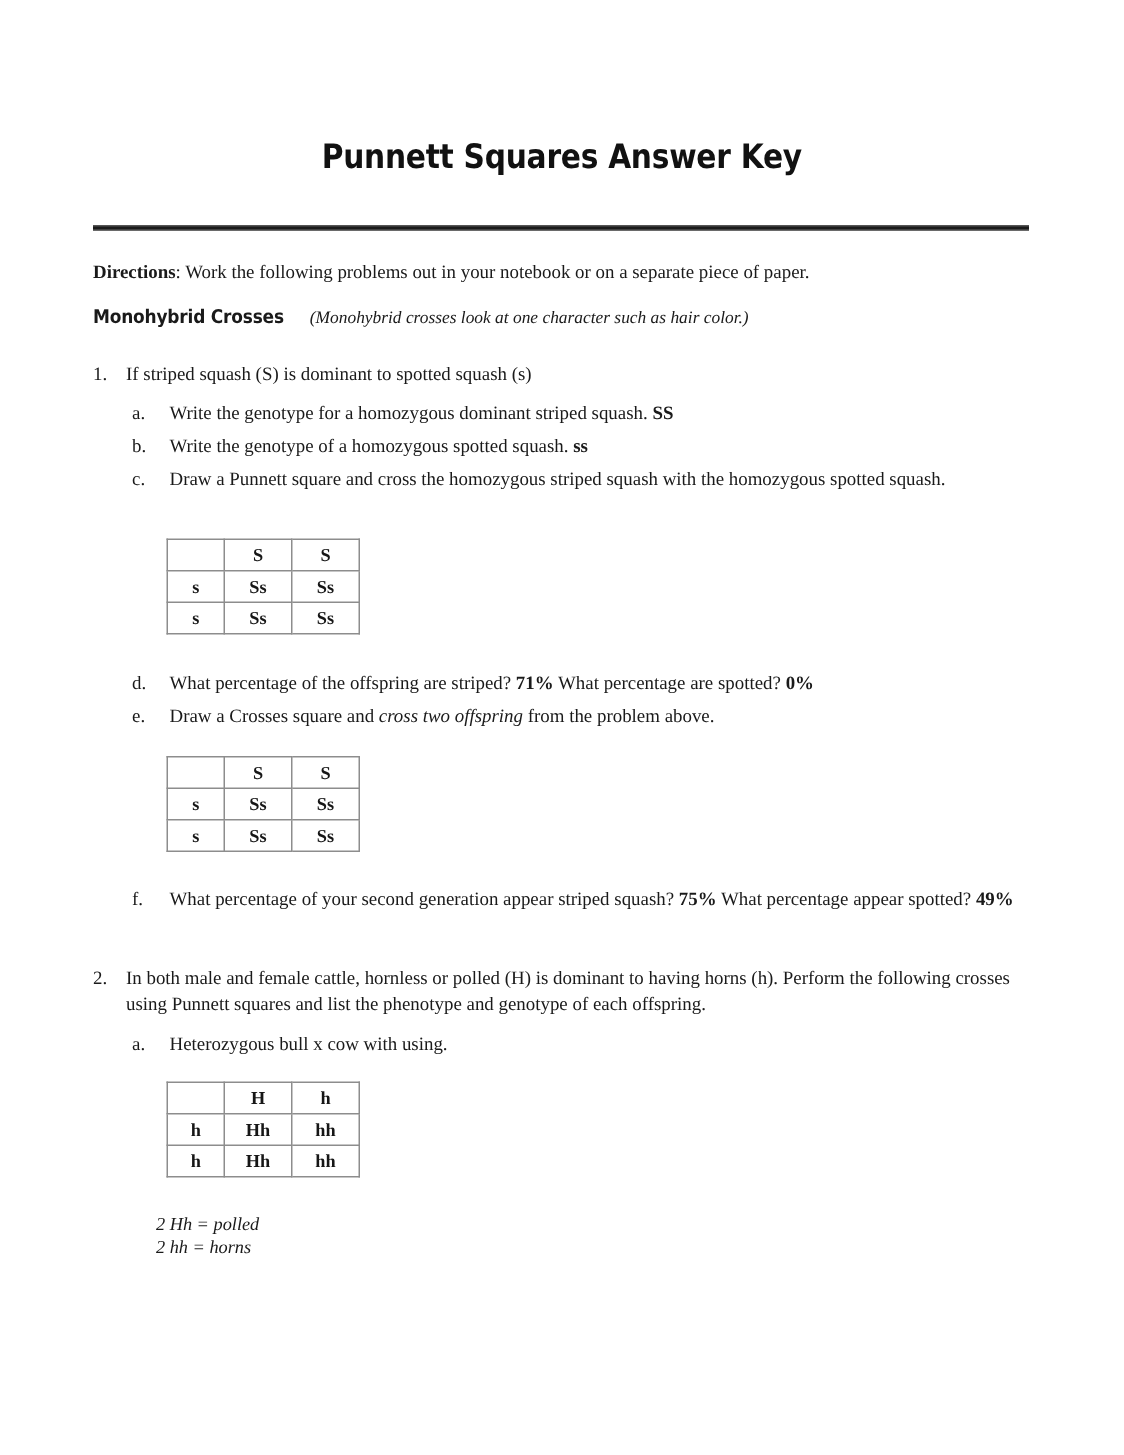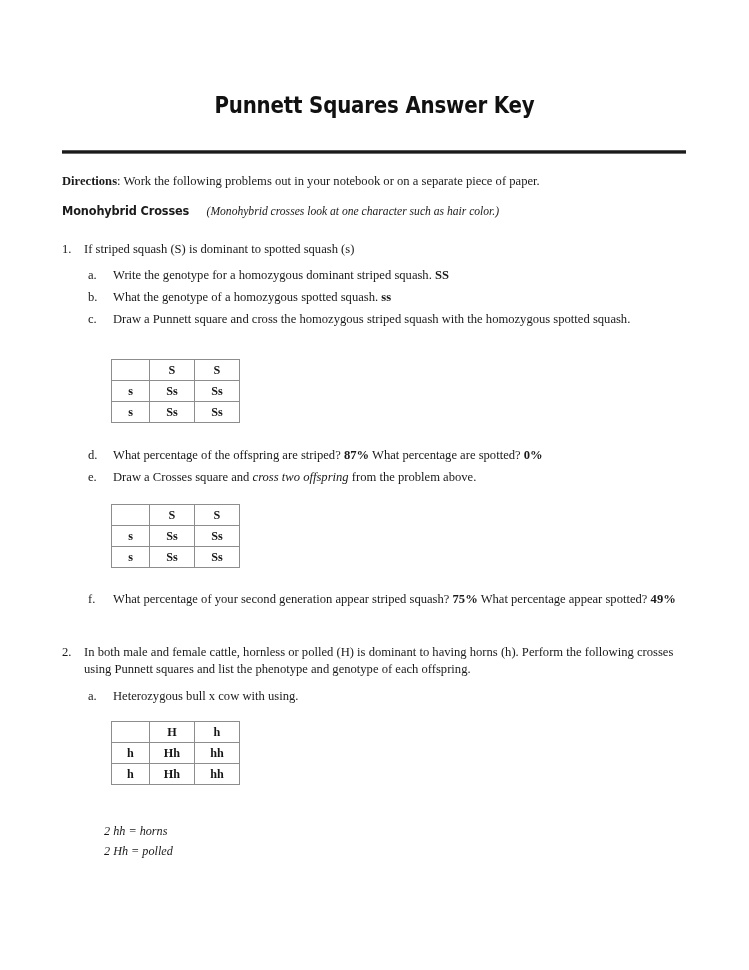--- a/index.html
+++ b/index.html
@@ -160,21 +160,21 @@
     <span class="itext">If striped squash (S) is dominant to spotted squash (s)</span>
   </div>
 
   <div class="item lvl2" style="top:267px;">
     <span class="marker">a.</span>
     <span class="itext"><span>Write the genotype for a homozygous dominant striped squash. </span><b>SS</b></span>
   </div>
 
   <div class="item lvl2" style="top:289px;">
     <span class="marker">b.</span>
-    <span class="itext"><span>What the genotype of a homozygous spotted squash. </span><b>ss</b></span>
+    <span class="itext"><span>Write the genotype of a homozygous spotted squash. </span><b>ss</b></span>
   </div>
 
   <div class="item lvl2" style="top:311px;">
     <span class="marker">c.</span>
     <span class="itext">Draw a Punnett square and cross the homozygous striped squash with the homozygous spotted squash.</span>
   </div>
 
   <table class="punnett" style="left:111px; top:359px;">
     <colgroup>
         <col class="c1">
@@ -195,21 +195,21 @@
       <tr>
         <td>s</td>
         <td>Ss</td>
         <td>Ss</td>
       </tr>
     </tbody>
   </table>
 
   <div class="item lvl2" style="top:447px;">
     <span class="marker">d.</span>
-    <span class="itext"><span>What percentage of the offspring are striped? </span><b>87%</b><span> What percentage are spotted? </span><b>0%</b></span>
+    <span class="itext"><span>What percentage of the offspring are striped? </span><b>71%</b><span> What percentage are spotted? </span><b>0%</b></span>
   </div>
 
   <div class="item lvl2" style="top:469px;">
     <span class="marker">e.</span>
     <span class="itext"><span>Draw a Crosses square and </span><i>cross two offspring</i><span> from the problem above.</span></span>
   </div>
 
   <table class="punnett" style="left:111px; top:504px;">
     <colgroup>
         <col class="c1">
@@ -268,16 +268,16 @@
         <td>hh</td>
       </tr>
       <tr>
         <td>h</td>
         <td>Hh</td>
         <td>hh</td>
       </tr>
     </tbody>
   </table>
 
-  <div class="results" style="left:104px; top:844px;">2 Hh = polled</div>
+  <div class="results" style="left:104px; top:809px;">2 Hh = polled</div>
   <div class="results" style="left:104px; top:824px;">2 hh = horns</div>
 
 </div>
 
 </body></html>

